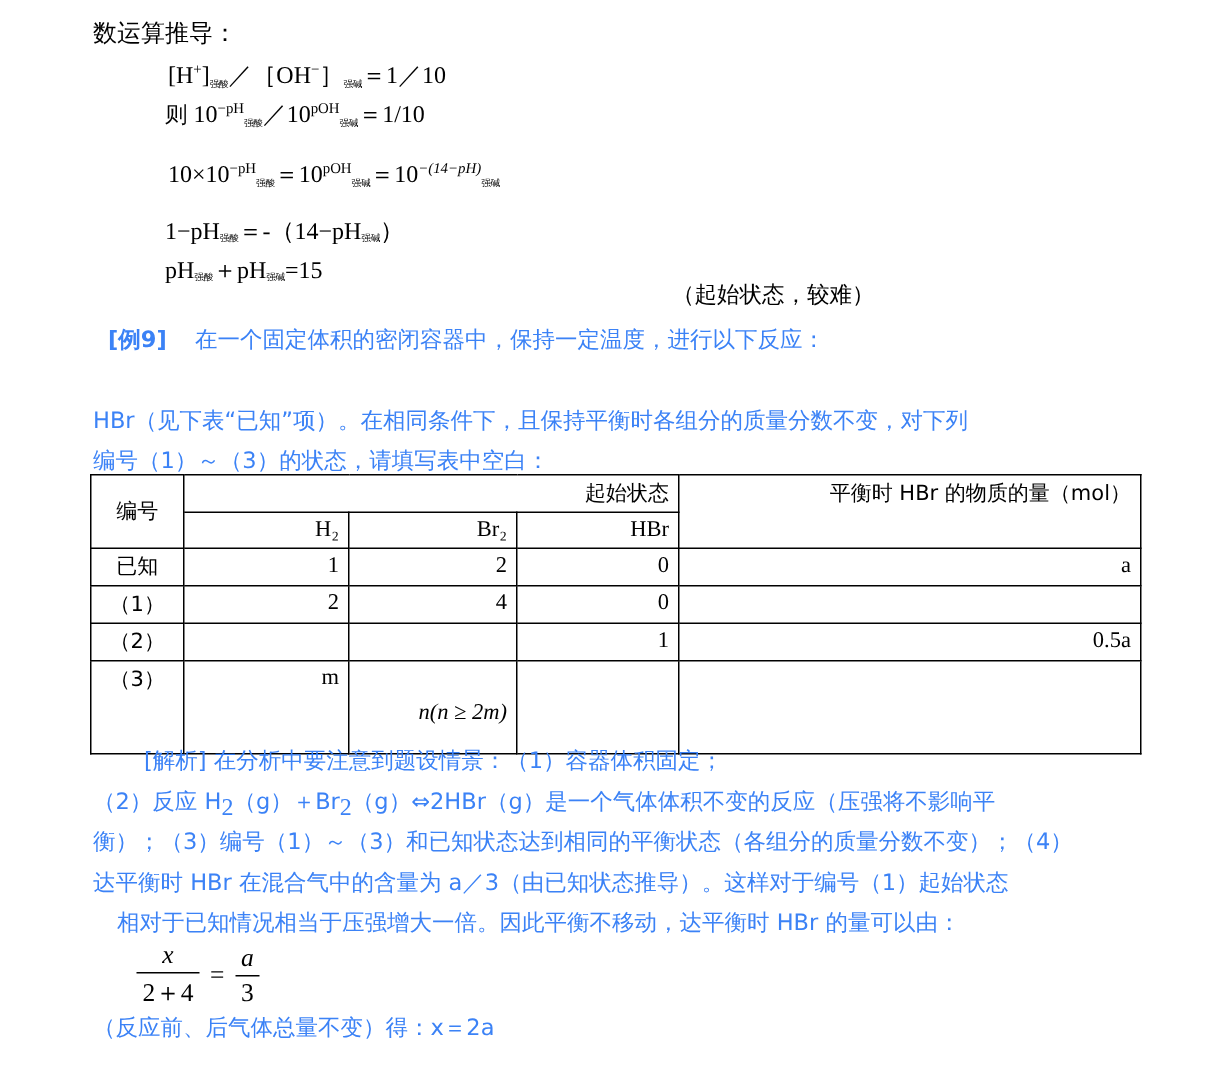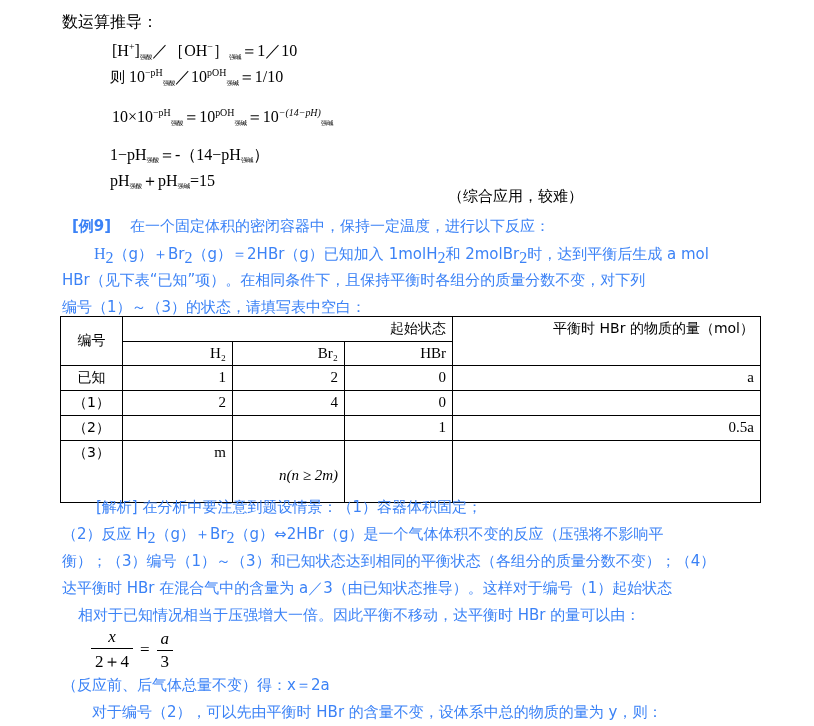--- a/index.html
+++ b/index.html
@@ -132,30 +132,27 @@
   </div>
 
   <div class="line mathtxt" style="left:110px; top:147px;">
     <span>1−pH</span><span class="tinysub">强酸</span><span>＝</span><span>-（14−pH</span><span class="tinysub">强碱</span><span>）</span>
   </div>
 
   <div class="line mathtxt" style="left:110px; top:173px;">
     <span>pH</span><span class="tinysub">强酸</span><span>＋pH</span><span class="tinysub">强碱</span><span>=15</span>
   </div>
 
-  <div class="line cn" style="left:448px; top:189px;">（综合应用，较难）</div>
+  <div class="line cn" style="left:448px; top:189px;">（起始状态，较难）</div>
 
   <div class="para" style="left:72px; top:213px; width:720px;">
     <span style="font-weight:bold;">[例9]</span>
     <span style="display:inline-block;width:14px;"></span><span>在一个固定体积的密闭容器中，保持一定温度，进行以下反应：</span>
   </div>
 
-  <div class="para" style="left:94px; top:240px; width:700px;">
-    <span class="sr">H</span><sub class="small sr">2</sub><span>（g）＋Br</span><sub class="small sr">2</sub><span>（g）＝2HBr（g）已知加入 1molH</span><sub class="small sr">2</sub><span>和 2molBr</span><sub class="small sr">2</sub><span>时，达到平衡后生成 a mol</span>
-  </div>
 
   <div class="para" style="left:62px; top:267px; width:730px;">HBr（见下表“已知”项）。在相同条件下，且保持平衡时各组分的质量分数不变，对下列</div>
 
   <div class="para" style="left:62px; top:294px; width:730px;">编号（1）～（3）的状态，请填写表中空白：</div>
 
   <table class="chemtable" style="left:60px; top:316px; width:700px;">
     <colgroup>
       <col style="width:62px">
       <col style="width:110px">
       <col style="width:112px">
@@ -226,15 +223,14 @@
     </span>
     <span class="eqsign">=</span>
     <span class="frac">
       <span class="num">a</span>
       <span class="den">3</span>
     </span>
   </div>
 
   <div class="para" style="left:62px; top:672px; width:735px;">（反应前、后气体总量不变）得：x＝2a</div>
 
-  <div class="para" style="left:92px; top:699px; width:720px;">对于编号（2），可以先由平衡时 HBr 的含量不变，设体系中总的物质的量为 y，则：</div>
 
 </div>
 
 </body></html>

